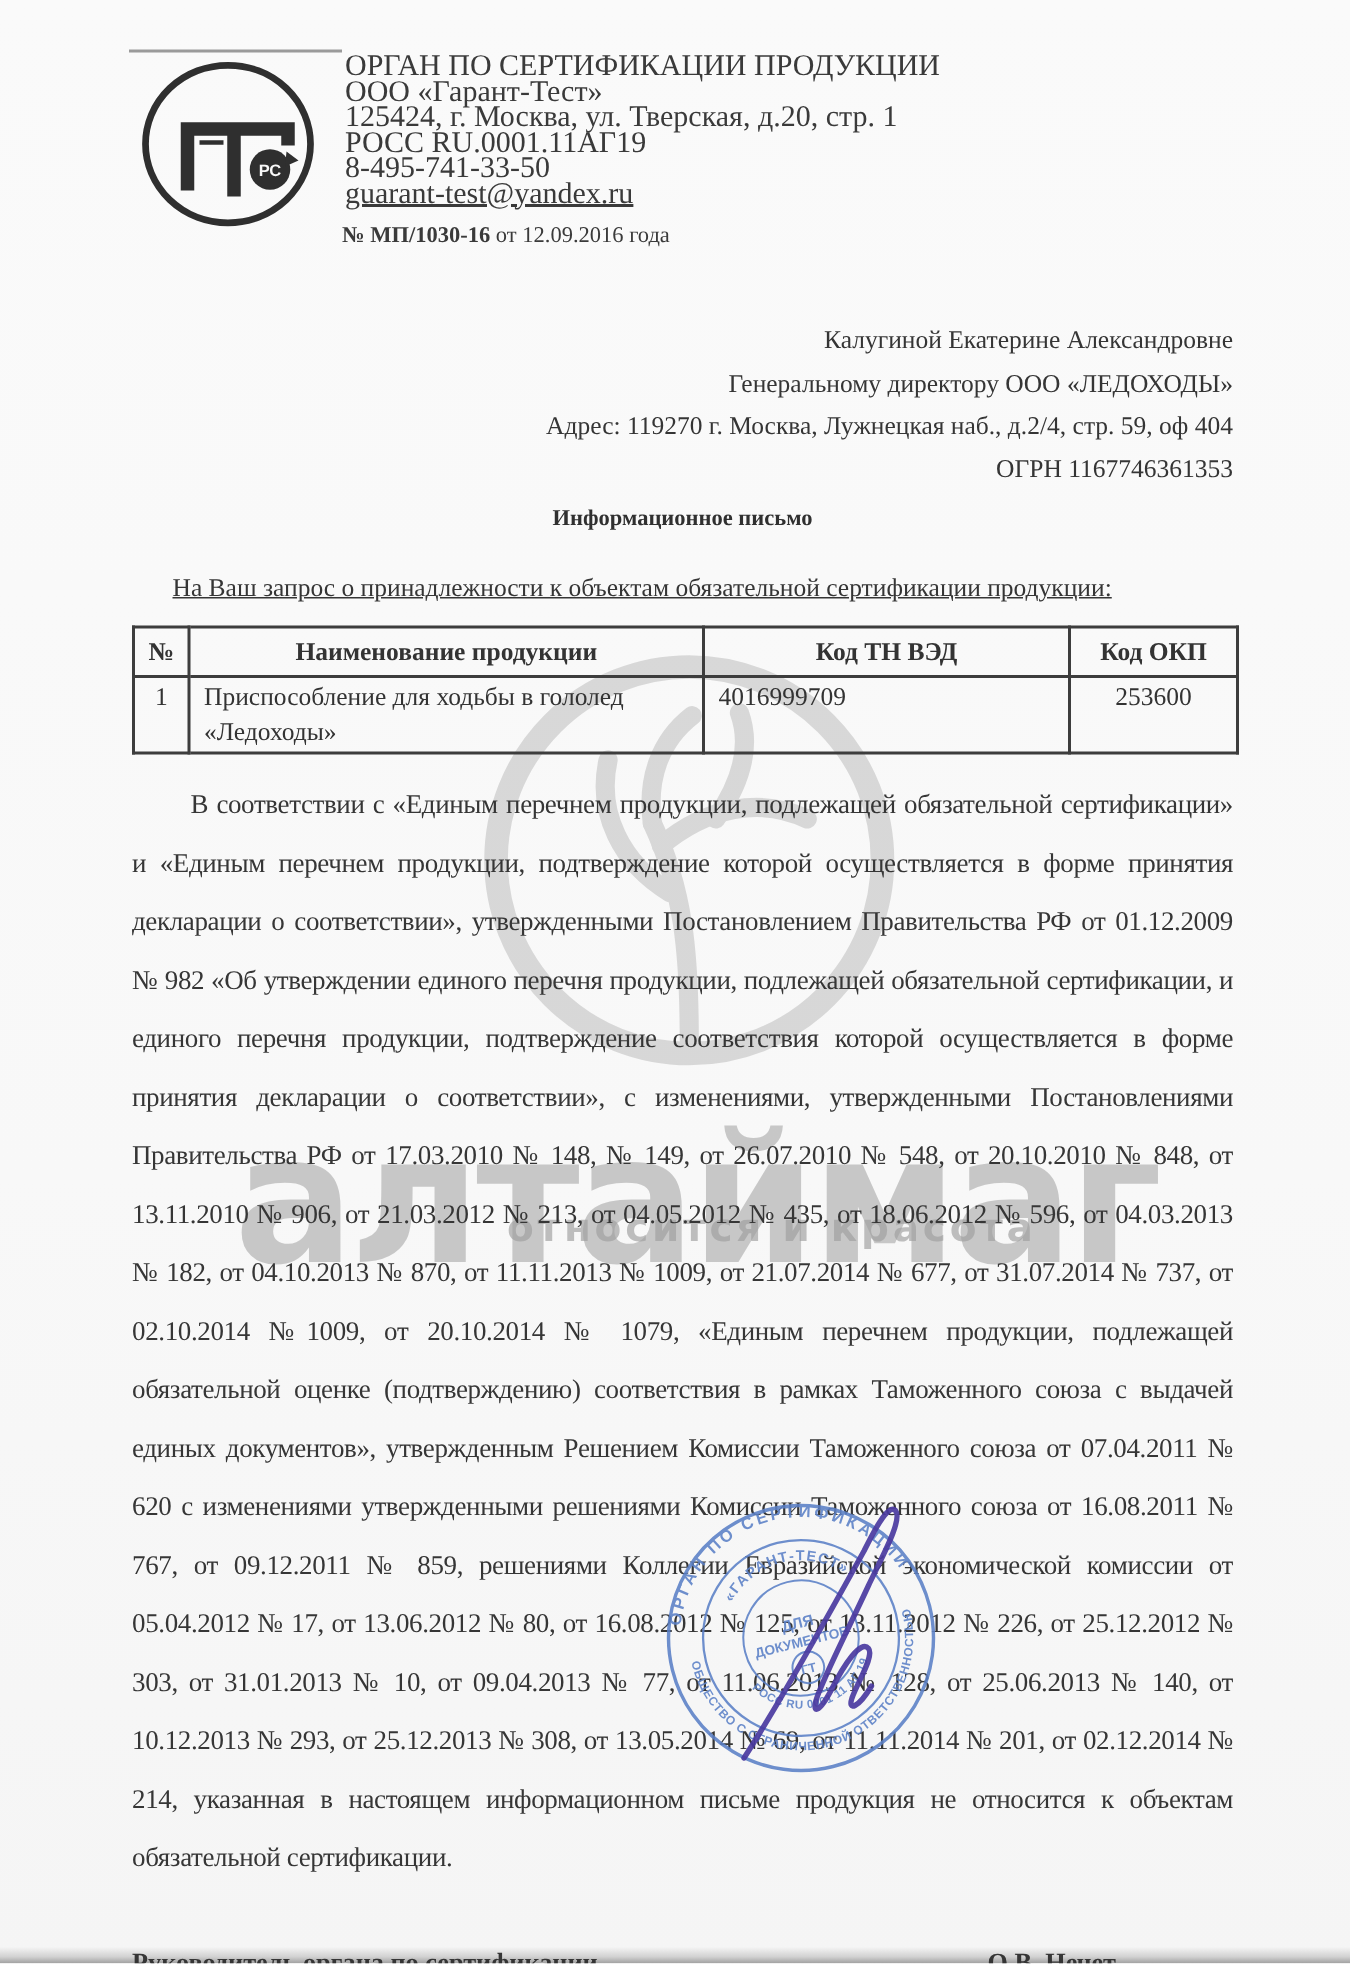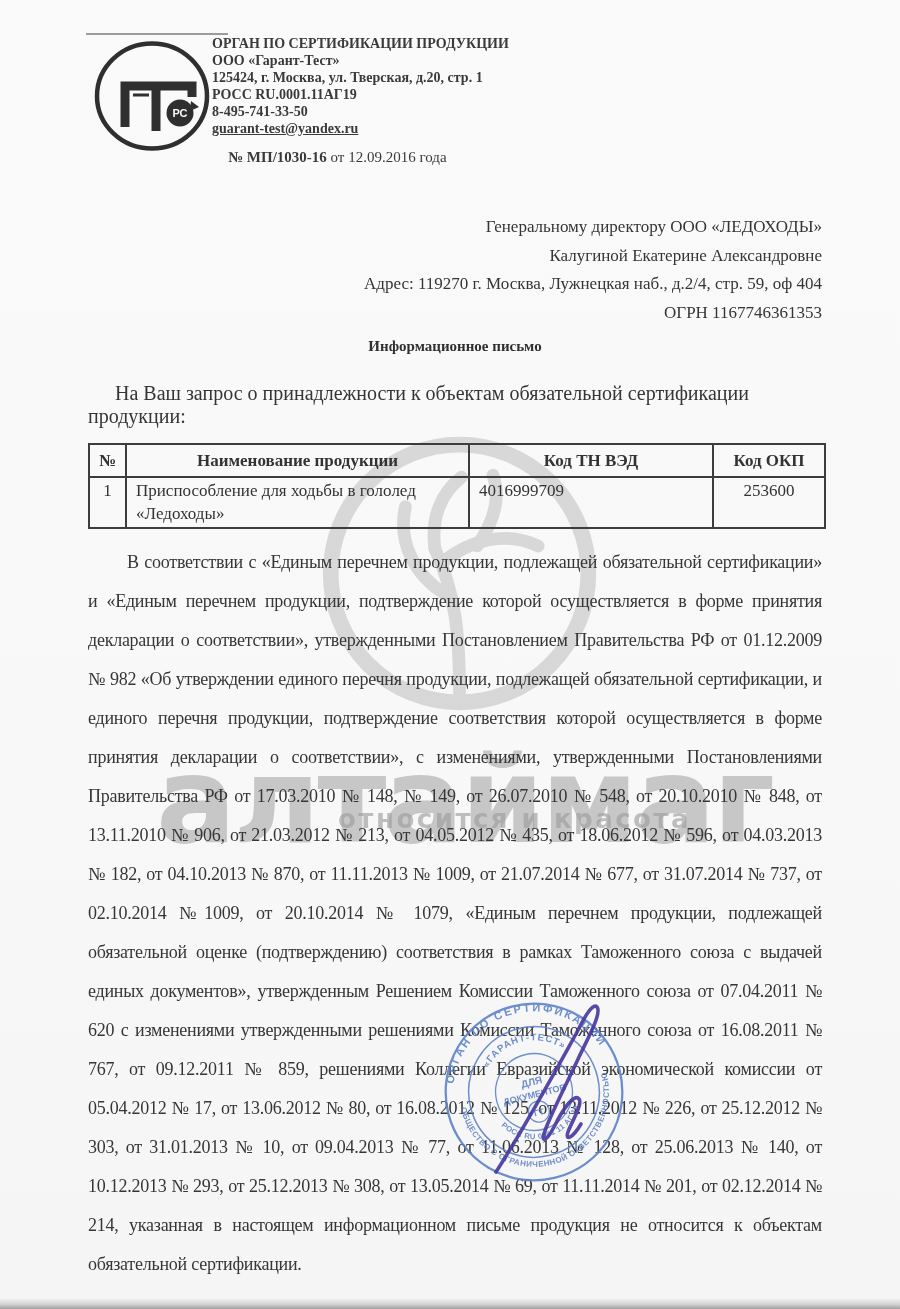--- a/index.html
+++ b/index.html
@@ -18,28 +18,28 @@
   }
   .wm-tagline{
     position:absolute;left:338px;top:804px;
     font-family:"DejaVu Sans",sans-serif;font-weight:700;font-size:26px;
     letter-spacing:2.5px;color:#9f9f9f;opacity:.65;white-space:nowrap;
   }
   
   .content{position:absolute;inset:0;z-index:2;}
   .scan-line{position:absolute;left:86px;top:33px;width:142px;height:2px;background:#4c4c4c;opacity:.55;}
   .logo{position:absolute;left:92px;top:39px;width:120px;height:114px;}
-  .org-block{position:absolute;left:212px;top:36px;font-size:14px;font-weight:700;line-height:16.9px;color:#3a3a3a;}
+  .org-block{position:absolute;left:230px;top:36px;font-size:20px;font-weight:400;line-height:16.9px;color:#3a3a3a;}
   .org-block .email{text-decoration:underline;cursor:pointer;}
   .ref-line{position:absolute;left:228px;top:149px;font-size:15px;color:#3a3a3a;}
   .ref-line .num{font-weight:700;}
   .letter{position:absolute;left:88px;top:213px;width:734px;}
   .addressee{text-align:right;font-size:17px;line-height:28.6px;color:#353535;}
   .doc-title{margin-top:11px;text-align:center;font-size:15px;font-weight:700;color:#303030;}
-  .intro{margin-top:27px;font-size:20px;text-indent:27px;color:#353535;}
+  .intro{margin-top:27px;font-size:17px;text-indent:27px;color:#353535;text-decoration:underline;}
   table.codes{margin-top:15px;width:736px;border-collapse:collapse;table-layout:fixed;font-size:17px;color:#333;}
   table.codes th,table.codes td{border:2px solid #3d3d3d;padding:2px 9px;}
   table.codes th{font-weight:700;text-align:center;height:27px;vertical-align:middle;}
   table.codes col.c-num{width:37px;} table.codes col.c-name{width:343px;}
   table.codes col.c-tnved{width:244px;} table.codes col.c-okp{width:112px;}
   table.codes th.center,table.codes td.center{text-align:center;}
   table.codes td{height:44px;vertical-align:top;line-height:22.5px;}
   .doc-par{margin:14px 0 0 0;font-size:18px;line-height:39px;letter-spacing:-.25px;
            text-align:justify;text-indent:39px;color:#363636;}
   .sign-row{margin-top:40px;display:flex;justify-content:space-between;align-items:flex-start;
@@ -101,22 +101,22 @@
     </div>
 
     <div class="ref-line">
       <span class="num">№ МП/1030-16</span>
       <span>от 12.09.2016 года</span>
     </div>
 
     <div class="letter">
 
       <div class="addressee">
+        <div>Калугиной Екатерине Александровне</div>
         <div>Генеральному директору ООО «ЛЕДОХОДЫ»</div>
-        <div>Калугиной Екатерине Александровне</div>
         <div>Адрес: 119270 г. Москва, Лужнецкая наб., д.2/4, стр. 59, оф 404</div>
         <div>ОГРН  1167746361353</div>
       </div>
 
       <div class="doc-title">Информационное письмо</div>
 
       <div class="intro">На Ваш запрос о принадлежности к объектам обязательной сертификации продукции:</div>
 
       <table class="codes">
         <colgroup>

